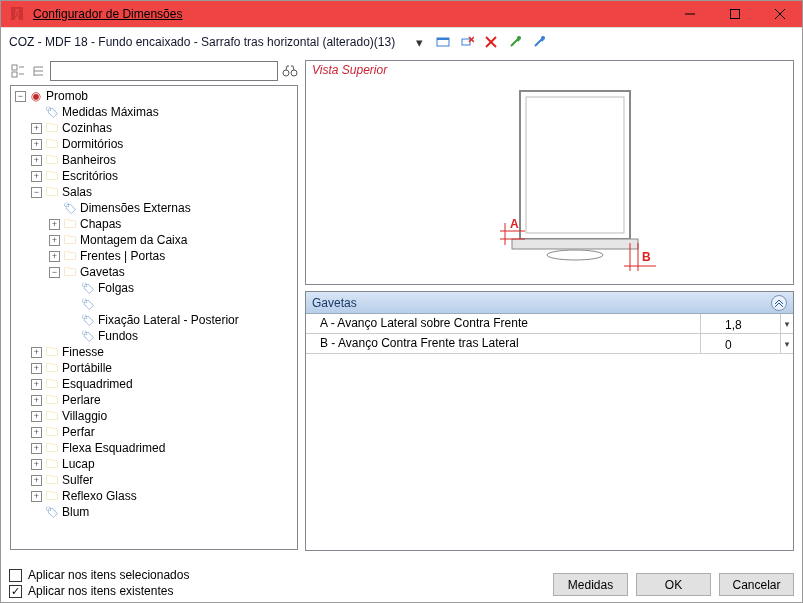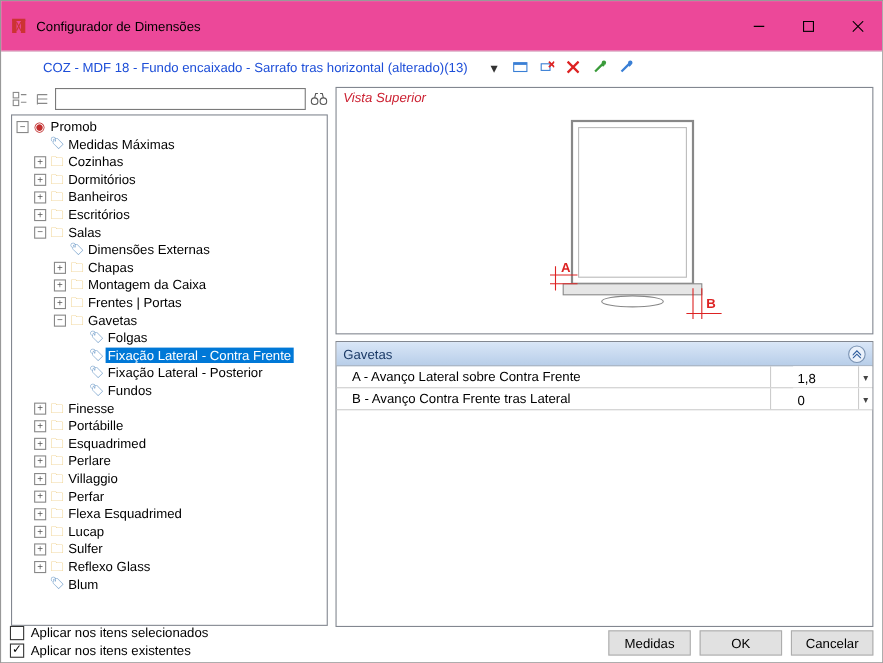--- a/index.html
+++ b/index.html
@@ -10,25 +10,26 @@
     background: #fff;
     color: #000;
     width: 803px;
     height: 603px;
     border: 1px solid #999;
     position: relative;
     overflow: hidden;
   }
   
   .titlebar {
-    height: 46px;
+    height: 27px;
     display: flex;
     align-items: center;
     border-bottom: 1px solid #ddd;
-    background: #ec4899;
+    background: #ef4444;
+    text-decoration: underline;
   }
   .titlebar .app-icon {
     width: 16px; height: 16px;
     margin: 0 8px;
     display:flex;align-items:center;justify-content:center;
   }
   .titlebar .title { flex: 0 0 auto; }
   .titlebar .spacer { flex: 1; }
   .win-btn {
     width: 45px; height: 30px;
@@ -37,21 +38,21 @@
     font-family: Arial, sans-serif;
   }
   
   .subtitle-bar {
     height: 28px;
     display:flex;
     align-items:center;
     padding: 0 8px;
     gap: 6px;
   }
-  .subtitle-bar .path { color:#1d4ed8; flex: 0 0 auto; margin-left: 30px; }
+  .subtitle-bar .path { color:#0f172a; flex: 0 0 auto; }
   .subtitle-bar .icons { flex:0 0 auto; display:flex; gap:8px; align-items:center; margin-left: 10px;}
   .small-icon {
     width:16px;height:16px;display:flex;align-items:center;justify-content:center;
     font-size:13px;line-height:1;
   }
   
   .main {
     display:flex;
     height: calc(603px - 30px - 28px - 50px);
     padding: 4px 8px 0 8px;
@@ -377,21 +378,20 @@
       </div>
 
       <div class="tree-node" style="padding-left:56px;">
         <span class="exp-empty"></span>
         <span class="node-icon tag-icon">🏷</span>
         <span class="label">Folgas</span>
       </div>
       <div class="tree-node selected" style="padding-left:56px;">
         <span class="exp-empty"></span>
         <span class="node-icon tag-icon">🏷</span>
-        <span class="label">Fixação Lateral - Contra Frente</span>
       </div>
       <div class="tree-node" style="padding-left:56px;">
         <span class="exp-empty"></span>
         <span class="node-icon tag-icon">🏷</span>
         <span class="label">Fixação Lateral - Posterior</span>
       </div>
       <div class="tree-node" style="padding-left:56px;">
         <span class="exp-empty"></span>
         <span class="node-icon tag-icon">🏷</span>
         <span class="label">Fundos</span>

